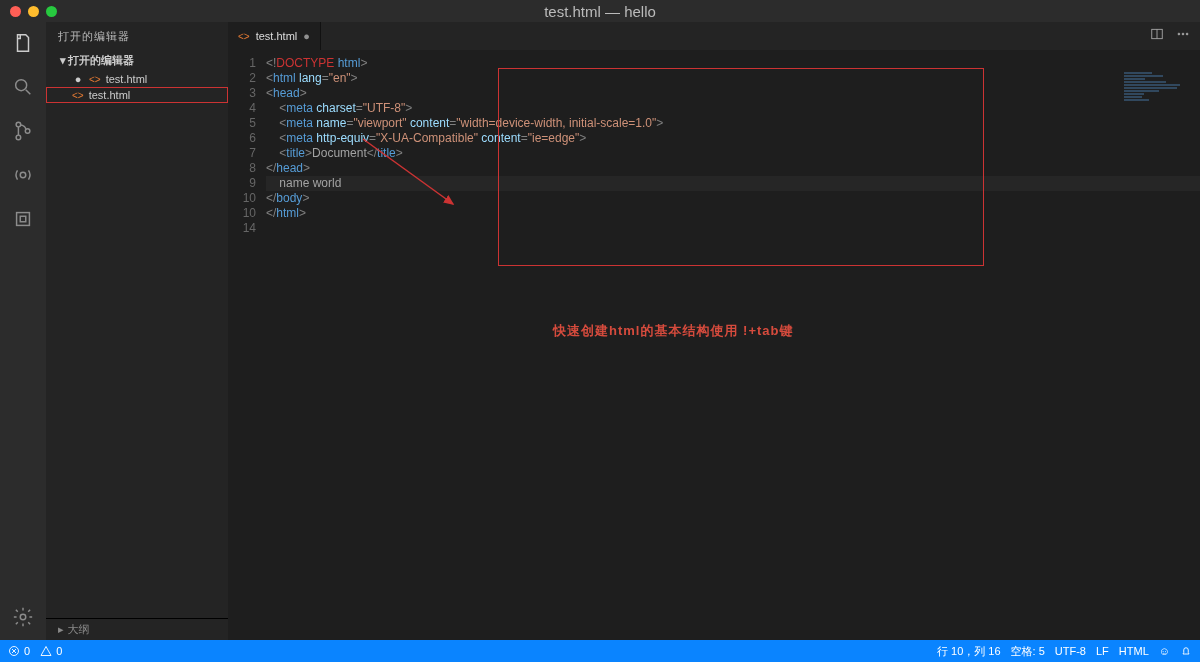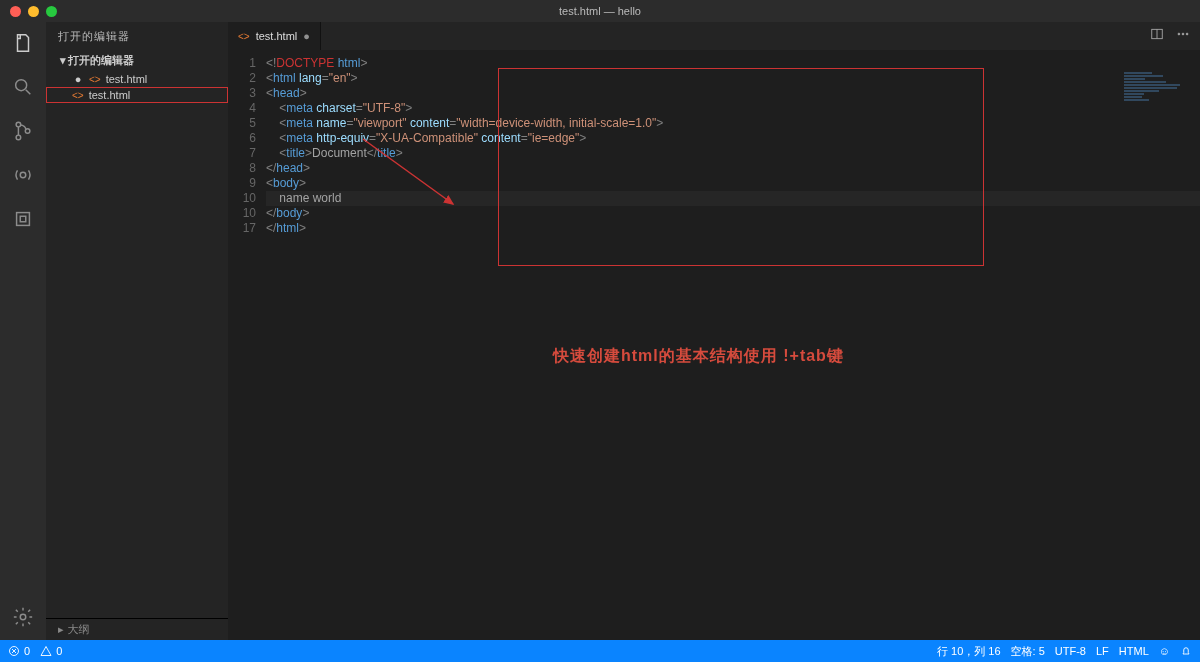--- a/index.html
+++ b/index.html
@@ -3,21 +3,21 @@
 <meta charset="utf-8">
 <style>
   * { margin:0; padding:0; box-sizing:border-box; font-family: "Segoe UI", "Microsoft YaHei", sans-serif; }
   body { background:#1e1e1e; color:#ccc; width:1200px; height:662px; overflow:hidden; position:relative; }
   .window { width:1200px; height:662px; display:flex; flex-direction:column; background:#1e1e1e; }
   
   .titlebar { height:22px; background:#2c2c2c; display:flex; align-items:center; position:relative; }
   .traffic { display:flex; gap:7px; padding-left:10px; }
   .traffic span { width:11px; height:11px; border-radius:50%; display:inline-block; }
   .tr-close{background:#ff5f56;} .tr-min{background:#ffbd2e;} .tr-max{background:#27c93f;}
-  .titlebar-title { position:absolute; left:50%; transform:translateX(-50%); font-size:11px; color:#bbb; }
+  .titlebar-title { position:absolute; left:50%; transform:translateX(-50%); font-size:15px; color:#bbb; }
   
   .body { flex:1; display:flex; min-height:0; }
   
   .activitybar { width:46px; background:#2c2c2c; display:flex; flex-direction:column; align-items:center; padding-top:8px; gap:18px; }
   .activitybar .spacer{flex:1;}
   .act-icon { width:26px; height:26px; display:flex; align-items:center; justify-content:center; cursor:pointer; opacity:.6; }
   .act-icon.active{opacity:1;}
   .act-icon svg{width:22px;height:22px;stroke:#ccc;fill:none;stroke-width:1.6;}
   
   .sidebar { width:182px; background:#242424; display:flex; flex-direction:column; font-size:11px; }
@@ -37,21 +37,21 @@
   .tab .x{opacity:.6;}
   .tab-actions{margin-left:auto;display:flex;align-items:center;gap:12px;padding-right:10px;}
   .tab-actions svg{width:14px;height:14px;stroke:#aaa;fill:none;stroke-width:1.5;}
   .editor { flex:1; display:flex; position:relative; font-family:Consolas,Menlo,monospace; font-size:12px; }
   .gutter { width:38px; text-align:right; padding:6px 10px 0 0; color:#666; user-select:none;}
   .gutter div{height:15px;line-height:15px;}
   .code { flex:1; padding:6px 0 12px 0; color:#ccc; position:relative;}
   .code .line{height:15px;line-height:15px;white-space:pre;}
   .code .line.cur{background:rgba(255,255,255,.04);}
   .red-box{position:absolute;left:270px;top:46px;width:486px;height:198px;border:1.5px solid #c33;pointer-events:none;}
-  .annotation{position:absolute;left:325px;top:324px;color:#d64b3d;font-size:16px;font-weight:bold;letter-spacing:1px;}
+  .annotation{position:absolute;left:325px;top:300px;color:#d64b3d;font-size:13px;font-weight:bold;letter-spacing:1px;}
   .minimap{position:absolute;right:6px;top:50px;width:70px;height:30px;opacity:.7;}
   .mm-line{height:2px;margin-bottom:1px;background:#3a5a7a;}
   .arrow{position:absolute;left:130px;top:112px;pointer-events:none;}
   
   .c-gray{color:#808080;} .c-blue{color:#569cd6;} .c-lblue{color:#9cdcfe;}
   .c-red{color:#c33;} .c-str{color:#ce9178;} .c-txt{color:#a3a3a3;}
   
   .status { height:22px; background:#0a84ff; display:flex; align-items:center; color:#fff; font-size:11px; padding:0 8px; gap:10px;}
   .status .seg{display:flex;align-items:center;gap:4px;}
   .status .spacer{flex:1;}
@@ -158,32 +158,31 @@
             <div>2</div>
           <div>3</div>
             <div>4</div>
           <div>5</div>
             <div>6</div>
           <div>7</div>
             <div>8</div>
           <div>9</div>
             <div>10</div>
           <div>10</div>
-            <div>17</div>
+            <div>14</div>
         </div>
         <div class="code">
           <div class="line"><span class="c-gray">&lt;!</span><span class="c-red">DOCTYPE</span><span class="c-blue"> html</span><span class="c-gray">&gt;</span></div>
           <div class="line"><span class="c-gray">&lt;</span><span class="c-blue">html</span><span class="c-lblue"> lang</span><span class="c-gray">=</span><span class="c-str">"en"</span><span class="c-gray">&gt;</span></div>
           <div class="line"><span class="c-gray">&lt;</span><span class="c-blue">head</span><span class="c-gray">&gt;</span></div>
           <div class="line"><span class="c-gray">    &lt;</span><span class="c-blue">meta</span><span class="c-lblue"> charset</span><span class="c-gray">=</span><span class="c-str">"UTF-8"</span><span class="c-gray">&gt;</span></div>
           <div class="line"><span class="c-gray">    &lt;</span><span class="c-blue">meta</span><span class="c-lblue"> name</span><span class="c-gray">=</span><span class="c-str">"viewport"</span><span class="c-lblue"> content</span><span class="c-gray">=</span><span class="c-str">"width=device-width, initial-scale=1.0"</span><span class="c-gray">&gt;</span></div>
           <div class="line"><span class="c-gray">    &lt;</span><span class="c-blue">meta</span><span class="c-lblue"> http-equiv</span><span class="c-gray">=</span><span class="c-str">"X-UA-Compatible"</span><span class="c-lblue"> content</span><span class="c-gray">=</span><span class="c-str">"ie=edge"</span><span class="c-gray">&gt;</span></div>
           <div class="line"><span class="c-gray">    &lt;</span><span class="c-blue">title</span><span class="c-gray">&gt;</span><span class="c-txt">Document</span><span class="c-gray">&lt;/</span><span class="c-blue">title</span><span class="c-gray">&gt;</span></div>
           <div class="line"><span class="c-gray">&lt;/</span><span class="c-blue">head</span><span class="c-gray">&gt;</span></div>
-          <div class="line"><span class="c-gray">&lt;</span><span class="c-blue">body</span><span class="c-gray">&gt;</span></div>
           <div class="line cur"><span class="c-txt">    name world</span></div>
           <div class="line"><span class="c-gray">&lt;/</span><span class="c-blue">body</span><span class="c-gray">&gt;</span></div>
           <div class="line"><span class="c-gray">&lt;/</span><span class="c-blue">html</span><span class="c-gray">&gt;</span></div>
         </div>
       </div>
 
       <div class="minimap">
         <div class="mm-line" style="width:40%"></div>
           <div class="mm-line" style="width:55%"></div>
         <div class="mm-line" style="width:30%"></div>

